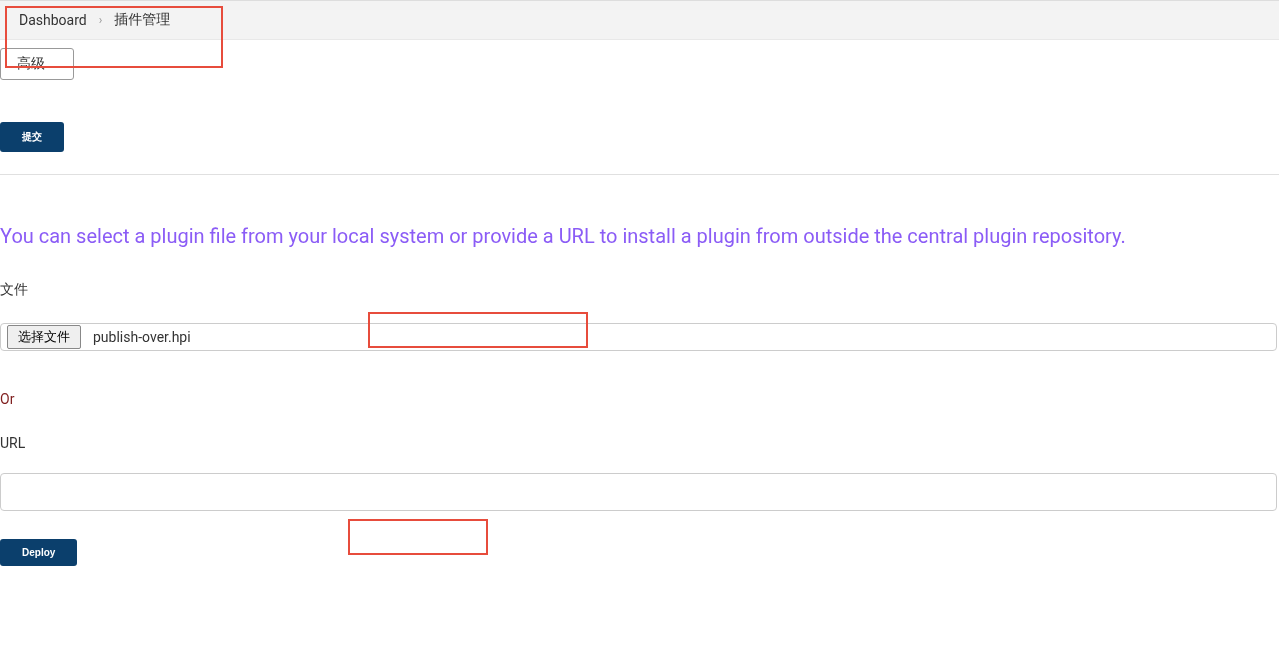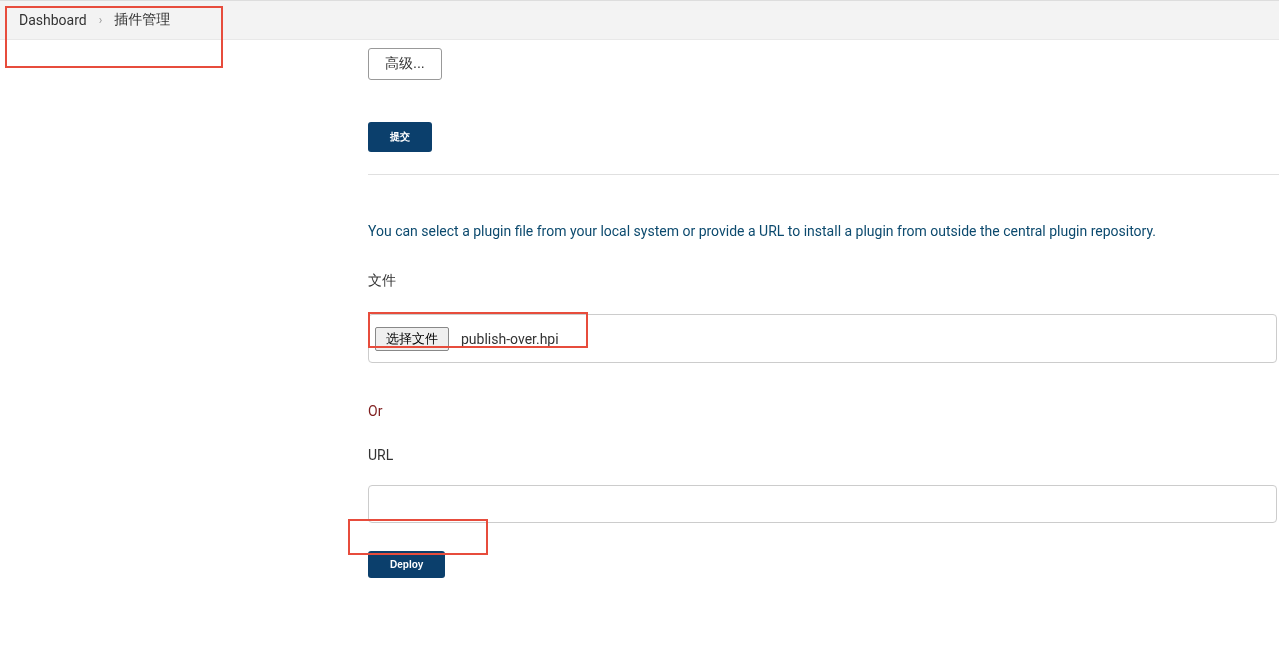--- a/index.html
+++ b/index.html
@@ -55,21 +55,20 @@
     .highlight-box-deploy {
       position: absolute;
       top: 519px;
       left: 348px;
       width: 140px;
       height: 36px;
       border: 2px solid #e74c3c;
       pointer-events: none;
     }
     .content {
-      padding-left: 368px;
       padding-top: 8px;
     }
     .btn-outline {
       display: inline-block;
       border: 1px solid #999;
       background: #fff;
       padding: 6px 16px;
       font-size: 14px;
       color: #333;
       cursor: pointer;
@@ -96,39 +95,39 @@
       margin-top: 22px;
       margin-right: 0;
     }
     .section-title {
       font-size: 20px;
       font-weight: bold;
       margin-top: 42px;
       color: #222;
     }
     .section-desc {
-      font-size: 14px;
-      color: #0c4a6e;
+      font-size: 20px;
+      color: #8b5cf6;
       margin-top: 46px;
       line-height: 1.5;
     }
     .field-label {
       font-size: 14px;
       color: #333;
       margin-top: 30px;
     }
     .file-input-wrap {
       margin-top: 24px;
       display: flex;
       align-items: center;
       border: 1px solid #ccc;
       border-radius: 4px;
       padding: 4px 6px;
       width: calc(100% - 2px);
-      height: 49px;
+      height: 28px;
     }
     .file-choose-btn {
       border: 1px solid #888;
       background: #efefef;
       padding: 2px 10px;
       font-size: 13px;
       cursor: pointer;
       border-radius: 2px;
     }
     .file-name {

